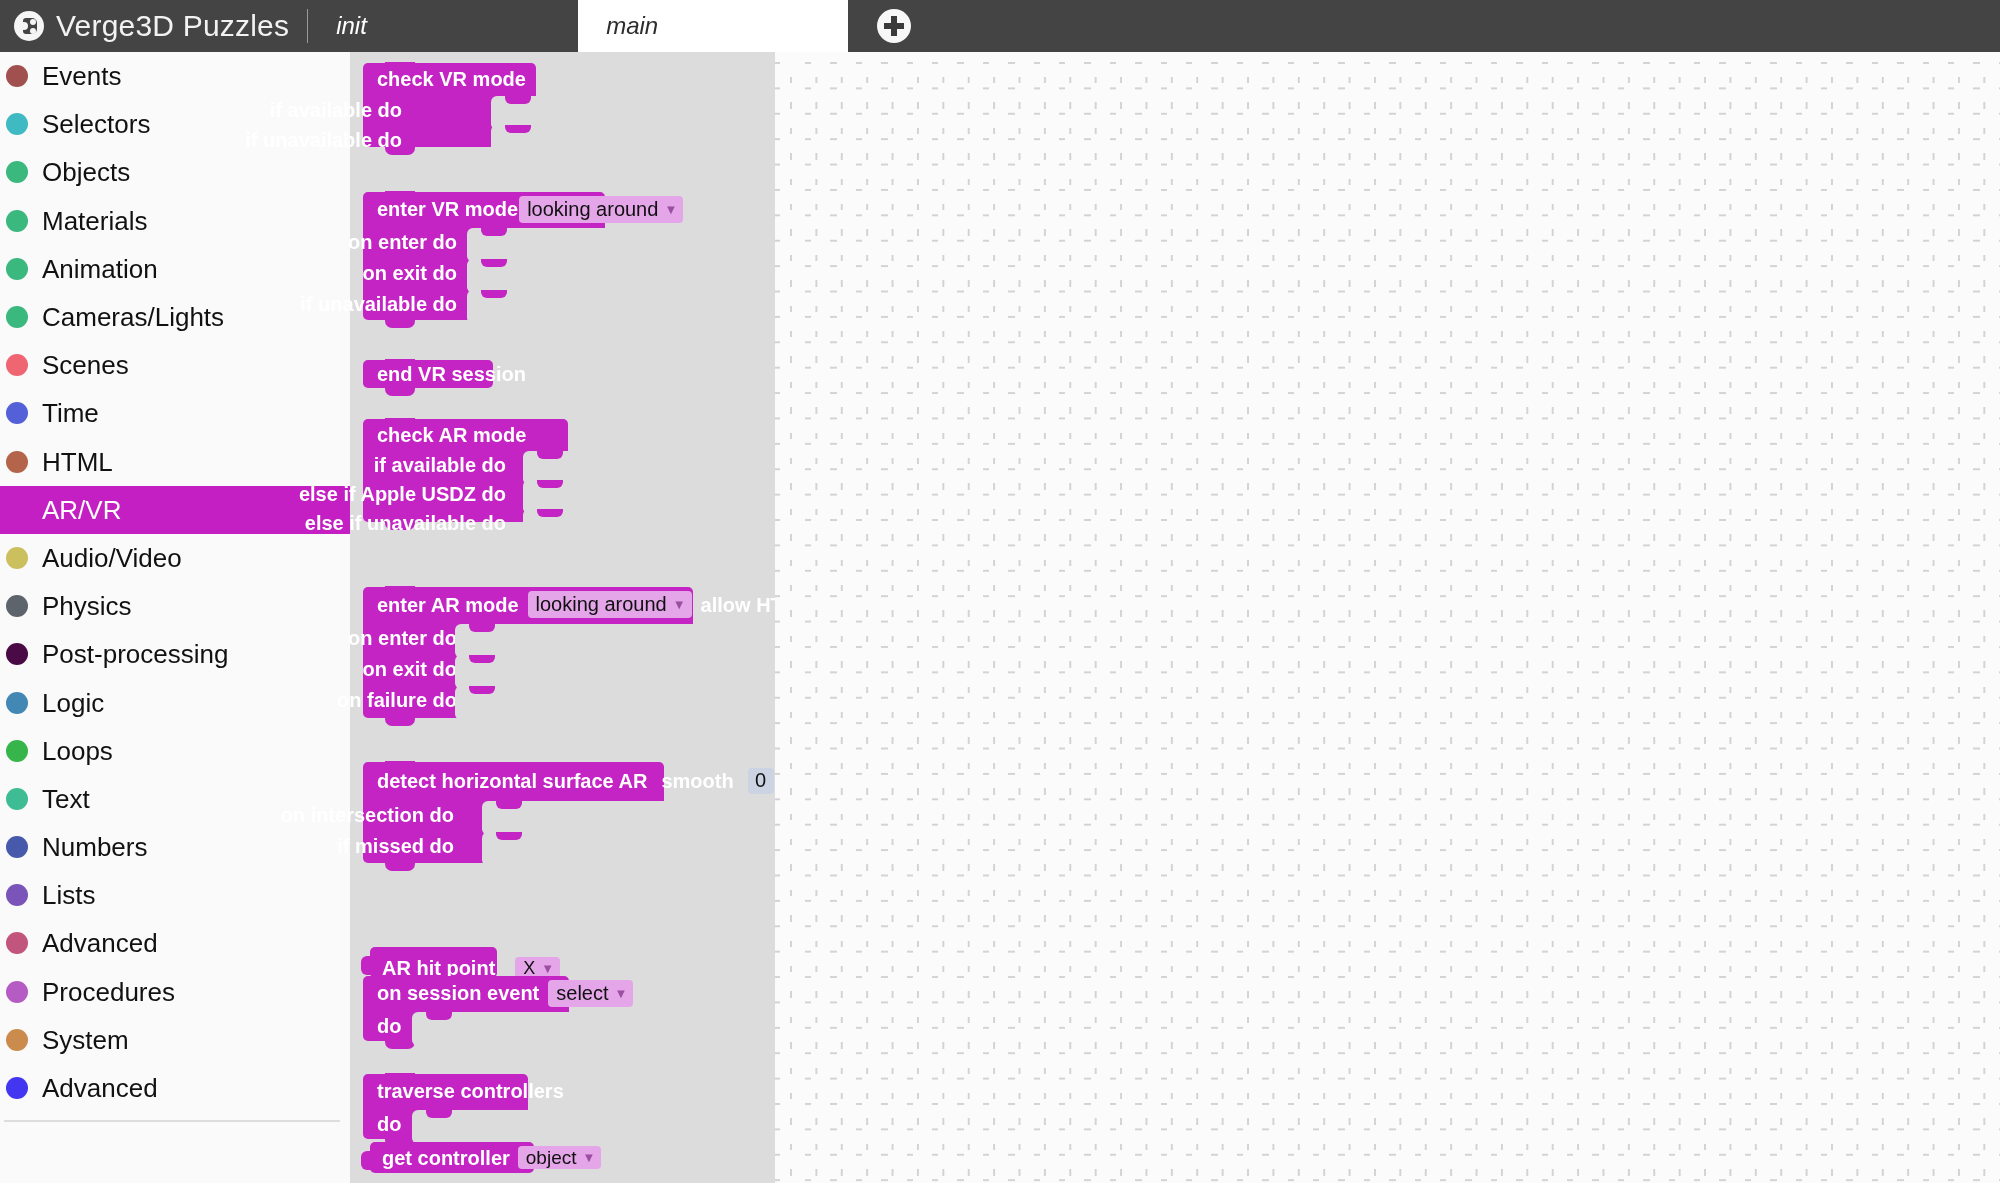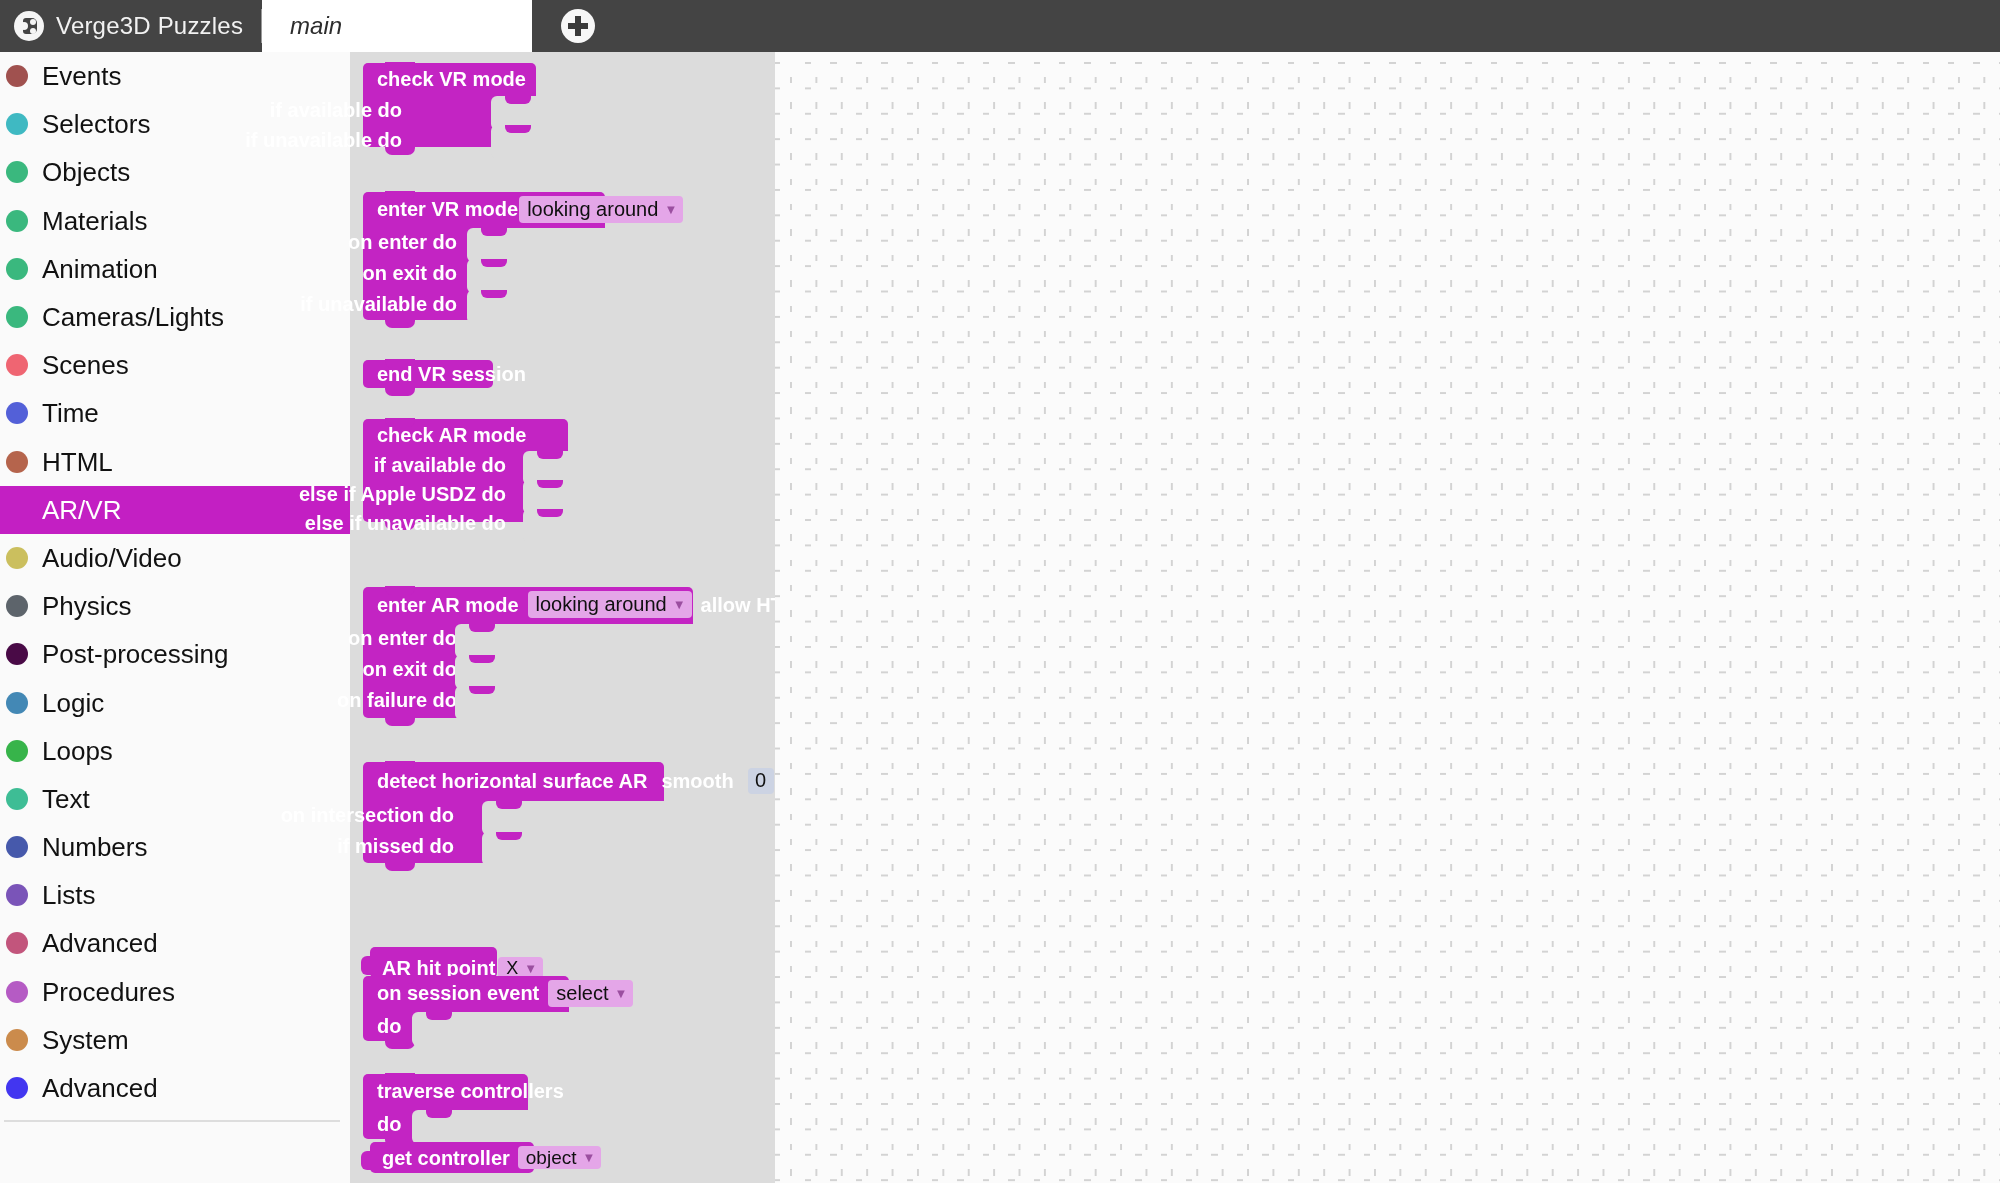--- a/index.html
+++ b/index.html
@@ -33,21 +33,21 @@
     border-radius: 3px 5px 5px 3px;
   }
   .logo::after {
     content: ""; position: absolute;
     left: 6px; top: 11px; width: 8px; height: 8px;
     border-radius: 50%;
     background: #f5f5f5;
     box-shadow: 9px -4px 0 -1px #f5f5f5, 9px 5px 0 -1px #f5f5f5;
   }
   .brand-title {
-    color: #f2f2f2; font-size: 24px; letter-spacing: .2px;
+    color: #f2f2f2; font-size: 30px; letter-spacing: .2px;
     white-space: nowrap;
   }
   .tab-divider {
     width: 1px; background: #9a9a9a;
     margin: 9px 0; flex: none;
   }
   .tabs { display: flex; align-items: stretch; }
   .tab {
     display: flex; align-items: center;
     padding: 0 28px;
@@ -209,20 +209,21 @@
 </head>
 <body>
 
 <div class="header">
   <div class="brand">
     <div class="logo"></div>
     <div class="brand-title">Verge3D Puzzles</div>
   </div>
   <div class="tab-divider"></div>
   <div class="tabs">
+    <div class="tab inactive">init</div>
     <div class="tab active">main</div>
   </div>
   <div class="add-tab">
     <div class="plus-circle"></div>
   </div>
 </div>
 
 <div class="sidebar">
   <div class="cat">
     <span class="dot" style="background:#a0514f"></span>
@@ -425,21 +426,21 @@
       </div>
       <div class="slot" style="left:119px; top:39px; width:182px;"></div>
       <div class="row" style="height:31px; padding-left:14px; justify-content:flex-end; padding-right:210px;">
         <span class="lbl">if missed do</span>
       </div>
       <div class="slot" style="left:119px; top:70px; width:182px;"></div>
     </div>
 
     <div class="block" style="left:20px; top:895px; width:127px; height:31px;">
       <div class="plug"></div>
-      <div class="row" style="height:42px; padding-left:12px; gap:3px;">
+      <div class="row" style="height:42px; padding-left:12px; gap:20px;">
         <span class="lbl">AR hit point</span>
         <span class="dd" style="height:22px; font-size:18px;">
           <span>X</span>
           <span class="caret">▼</span>
         </span>
       </div>
     </div>
 
     <div class="block" style="left:13px; top:924px; width:206px; height:65px;">
       <div class="notch-top"></div>

